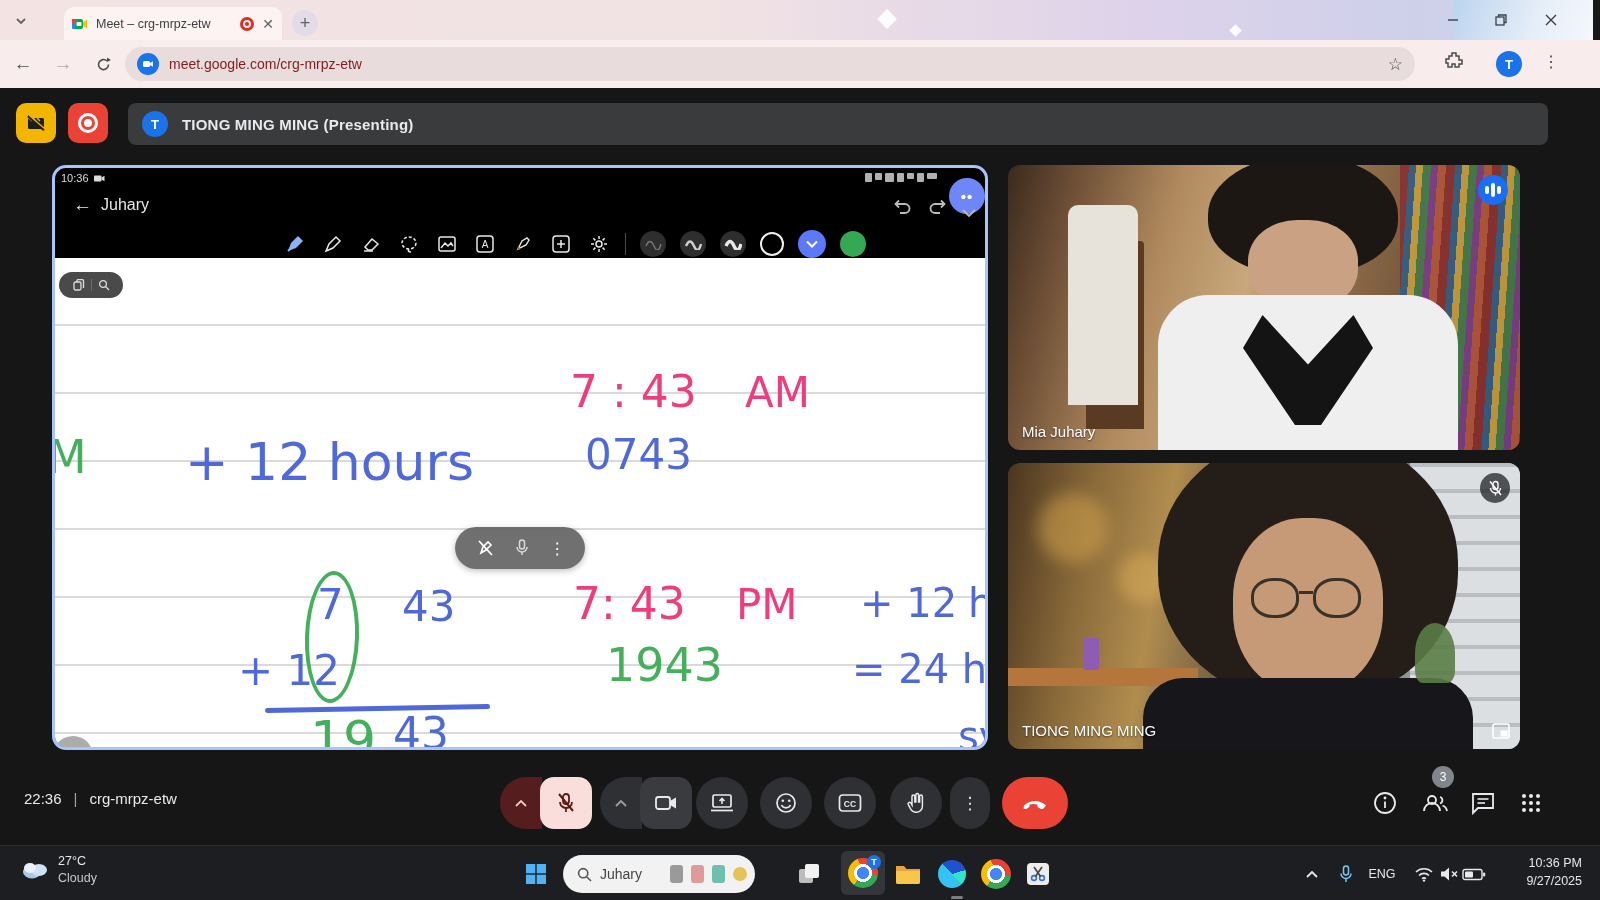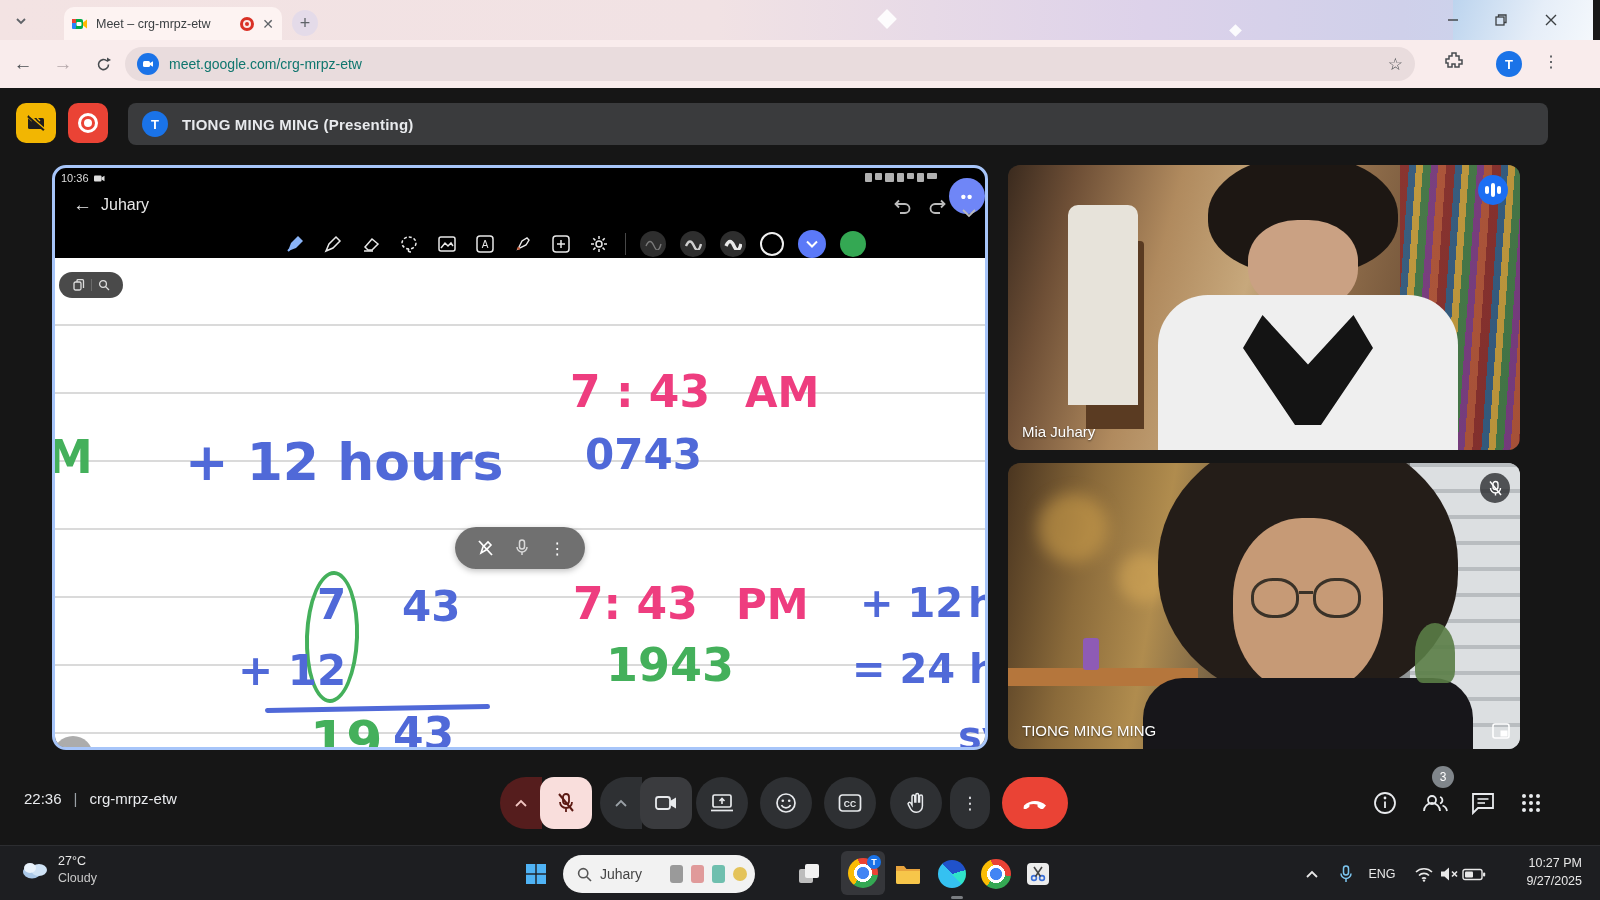--- a/index.html
+++ b/index.html
@@ -23,21 +23,21 @@
   .newtab{position:absolute;left:292px;top:10px;width:26px;height:26px;border-radius:50%;background:#e4dbe9;
     color:#5f6368;font-size:18px;display:flex;align-items:center;justify-content:center}
   .wctl{position:absolute;top:0;height:40px;width:46px;display:flex;align-items:center;justify-content:center;color:#3c4043}
   .toolbar{position:absolute;left:0;top:40px;width:1600px;height:48px;background:#f9ecec;display:flex;align-items:center}
   .navbtn{width:34px;height:34px;border-radius:50%;display:flex;align-items:center;justify-content:center;
     color:#474b4f;font-size:19px;margin-left:6px}
   .navbtn.dim{color:#b4a7a9}
   .omnibox{position:absolute;left:125px;top:47px;width:1290px;height:34px;border-radius:17px;background:#e9dcdd;
     display:flex;align-items:center;padding:0 12px;gap:10px}
   .cam-chip{width:22px;height:22px;border-radius:50%;background:#1a73e8;display:flex;align-items:center;justify-content:center}
-  .url{font-size:14px;color:#0f766e}
+  .url{font-size:14px;color:#7f1d1d}
   .omni-star{margin-left:auto;color:#474b4f;font-size:17px}
   .ext-icon{position:absolute;left:1444px;top:50px;color:#474b4f}
   .avatar{width:26px;height:26px;border-radius:50%;background:#1a73e8;color:#fff;font-size:13px;font-weight:bold;
     display:flex;align-items:center;justify-content:center}
   .kebab{position:absolute;left:1543px;top:52px;color:#474b4f;font-size:16px;letter-spacing:0}
 
   
   .meet{position:absolute;left:0;top:88px;width:1600px;height:757px;background:#161616}
   .ic-yellow{position:absolute;left:16px;top:15px;width:40px;height:40px;border-radius:10px;background:#f2b602;
     display:flex;align-items:center;justify-content:center}
@@ -65,21 +65,21 @@
   .vdiv{width:1px;height:22px;background:#474747}
   .stroke-c{width:26px;height:26px;border-radius:50%;background:#2e2e2e;display:flex;align-items:center;justify-content:center}
   .cc-white{width:24px;height:24px;border-radius:50%;border:2px solid #f0f0f0;background:transparent}
   .cc-blue{width:28px;height:28px;border-radius:50%;background:#5b79f8;display:flex;align-items:center;justify-content:center}
   .cc-green{width:26px;height:26px;border-radius:50%;background:#34a853}
 
   .whiteboard{position:absolute;left:0;top:90px;width:930px;height:489px;background:#fff;
     background-image:repeating-linear-gradient(to bottom,transparent 0 66px,#dadada 66px 68px)}
   .pages-pill{position:absolute;left:4px;top:14px;width:64px;height:26px;border-radius:13px;background:#4a4a4a;
     display:flex;align-items:center;justify-content:center;gap:6px}
-  .ink{position:absolute;font-family:"DejaVu Sans",sans-serif;font-weight:bold;white-space:nowrap}
+  .ink{position:absolute;font-family:"DejaVu Sans",sans-serif;font-weight:normal;white-space:nowrap}
   .pink{color:#ee3d7f}.blue{color:#5069d8}.green{color:#44b05b}
   .oval{position:absolute;left:250px;top:313px;width:54px;height:132px;border:4px solid #44b05b;border-radius:50%;
     transform:rotate(2deg)}
   .uline{position:absolute;background:#5069d8;border-radius:3px}
   .mini-toolbar{position:absolute;left:400px;top:269px;width:130px;height:42px;border-radius:21px;
     background:rgba(104,104,104,.95);display:flex;align-items:center;justify-content:space-around;padding:0 10px;
     box-shadow:0 2px 6px rgba(0,0,0,.25)}
   .fab{position:absolute;left:-2px;top:478px;width:40px;height:40px;border-radius:50%;background:rgba(158,158,158,.85);
     display:flex;align-items:center;justify-content:center}
 
@@ -665,16 +665,16 @@
       </svg>
   </div>
   <div class="tb-ic" style="left:1458px">
     <svg width="24" height="13" viewBox="0 0 24 13">
         <rect x="1" y="1.5" width="19" height="10" rx="2" fill="none" stroke="#e8e8e8" stroke-width="1.4"></rect>
         <rect x="21" y="4.5" width="2.2" height="4" rx="1" fill="#e8e8e8"></rect>
         <rect x="3" y="3.5" width="8" height="6" rx="1" fill="#e8e8e8"></rect>
       </svg>
   </div>
   <div class="tray-time">
-    <div>10:27 PM</div>
+    <div>10:36 PM</div>
     <div>9/27/2025</div>
   </div>
 </div>
 
 </body></html>

